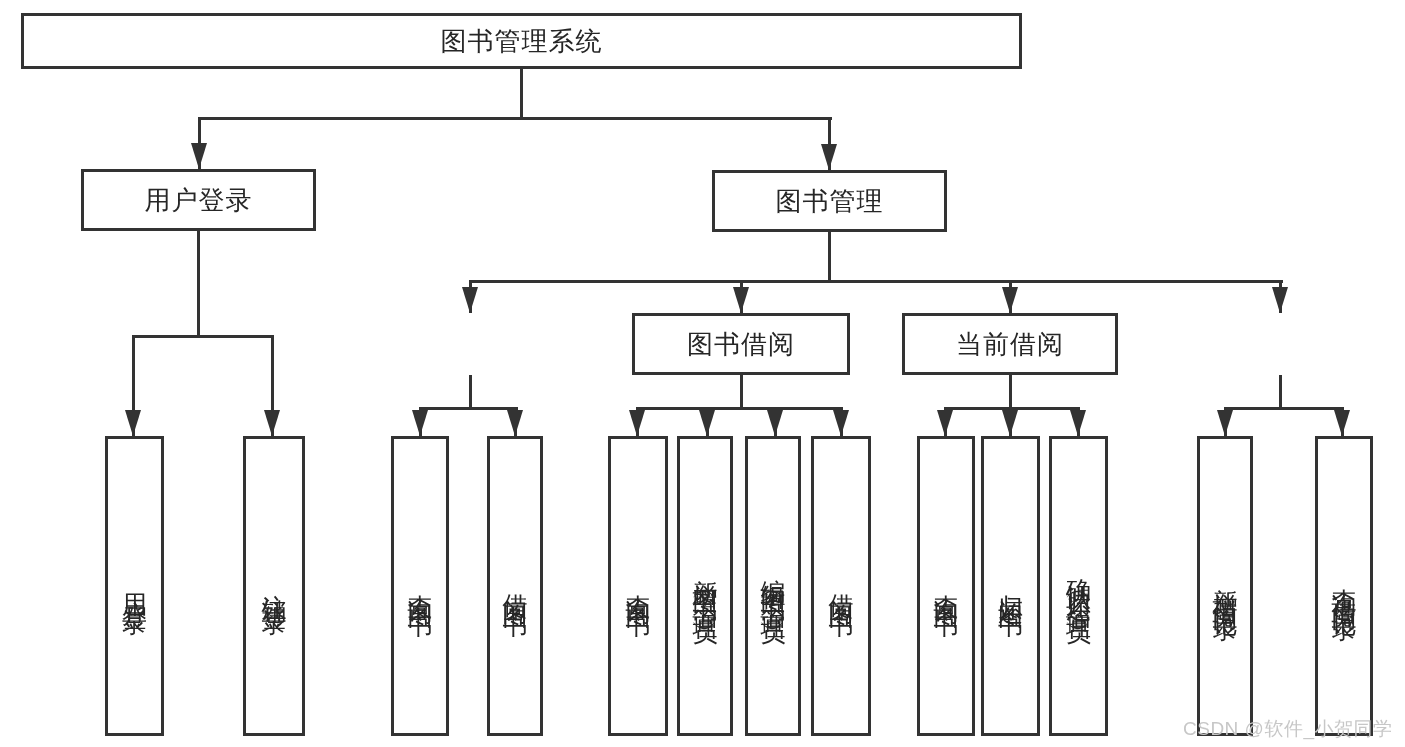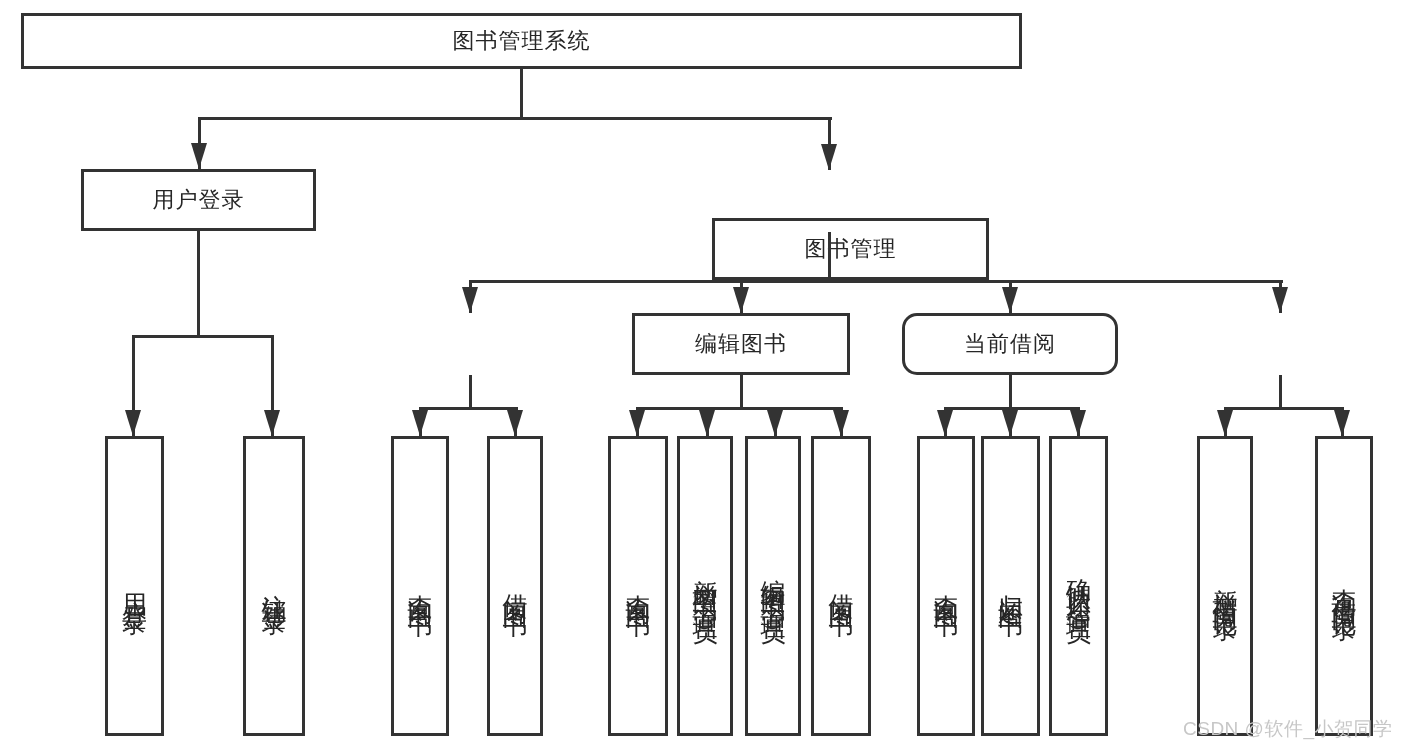--- a/index.html
+++ b/index.html
@@ -3,21 +3,21 @@
 <meta charset="utf-8">
 <style>
   :root { --line:#333333; --text:#262626; --watermark:#c7c7c7; --background:#ffffff; }
   * { margin:0; padding:0; box-sizing:border-box; }
   body { font-family:"Liberation Sans", sans-serif; background:var(--background); }
   .canvas { position:relative; width:1405px; height:747px; background:var(--background); overflow:hidden; }
 
   .box {
     position:absolute; background:#fff; border:3px solid var(--line);
     display:flex; align-items:center; justify-content:center;
-    font-size:22px; font-weight:500; color:var(--text);
+    font-size:26px; font-weight:500; color:var(--text);
     letter-spacing:1px; white-space:nowrap;
   }
   .vbox {
     position:absolute; top:436px; height:300px; background:#fff; border:3px solid var(--line);
     display:flex; align-items:center; justify-content:center;
     writing-mode:vertical-rl; text-orientation:mixed;
     font-size:25px; font-weight:500; color:var(--text);
     letter-spacing:6px; line-height:1;
   }
   .vline { position:absolute; width:3px; background:var(--line); }
@@ -40,42 +40,42 @@
   <div class="box" style="left:21px; top:13px; width:1001px; height:56px;">图书管理系统</div>
 
   <div class="vline" style="left:520px; top:69px; height:48px;"></div>
   <div class="hline" style="left:198px; top:117px; width:634px;"></div>
   <div class="vline" style="left:198px; top:117px; height:52px;"></div>
   <div class="vline" style="left:828px; top:117px; height:53px;"></div>
   <div class="arrow" style="left:191px; top:143px;"></div>
   <div class="arrow" style="left:821px; top:144px;"></div>
 
   <div class="box" style="left:81px; top:169px; width:235px; height:62px;">用户登录</div>
-  <div class="box" style="left:712px; top:170px; width:277px; height:62px;margin-top:48px;">图书管理</div>
+  <div class="box" style="left:712px; top:170px; width:235px; height:62px;">图书管理</div>
 
   <div class="vline" style="left:197px; top:231px; height:107px;"></div>
   <div class="hline" style="left:132px; top:335px; width:142px;"></div>
   <div class="vline" style="left:132px; top:335px; height:101px;"></div>
   <div class="vline" style="left:271px; top:335px; height:101px;"></div>
   <div class="arrow" style="left:125px; top:410px;"></div>
   <div class="arrow" style="left:264px; top:410px;"></div>
 
   <div class="vline" style="left:828px; top:232px; height:51px;"></div>
   <div class="hline" style="left:469px; top:280px; width:814px;"></div>
   <div class="vline" style="left:469px; top:280px; height:33px;"></div>
   <div class="vline" style="left:740px; top:280px; height:33px;"></div>
   <div class="vline" style="left:1009px; top:280px; height:33px;"></div>
   <div class="vline" style="left:1279px; top:280px; height:33px;"></div>
   <div class="arrow" style="left:462px; top:287px;"></div>
   <div class="arrow" style="left:733px; top:287px;"></div>
   <div class="arrow" style="left:1002px; top:287px;"></div>
   <div class="arrow" style="left:1272px; top:287px;"></div>
 
-  <div class="box" style="left:632px; top:313px; width:218px; height:62px;">编辑图书</div>
-  <div class="box" style="left:902px; top:313px; width:216px; height:62px;border-radius:15px;">当前借阅</div>
+  <div class="box" style="left:632px; top:313px; width:218px; height:62px;">图书借阅</div>
+  <div class="box" style="left:902px; top:313px; width:216px; height:62px;">当前借阅</div>
 
   <div class="vline" style="left:469px; top:375px; height:35px;"></div>
   <div class="vline" style="left:740px; top:375px; height:35px;"></div>
   <div class="vline" style="left:1009px; top:375px; height:35px;"></div>
   <div class="vline" style="left:1279px; top:375px; height:35px;"></div>
 
   <div class="hline" style="left:419px; top:407px; width:99px;"></div>
   <div class="hline" style="left:636px; top:407px; width:207px;"></div>
   <div class="hline" style="left:944px; top:407px; width:136px;"></div>
   <div class="hline" style="left:1224px; top:407px; width:120px;"></div>

